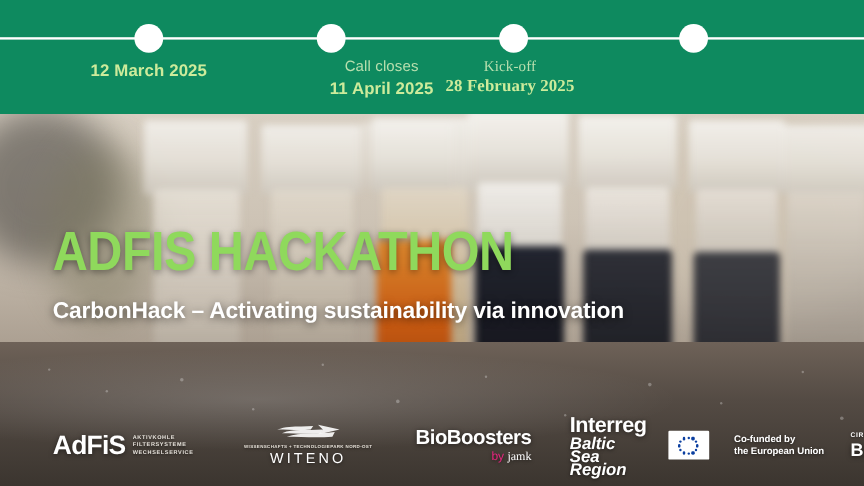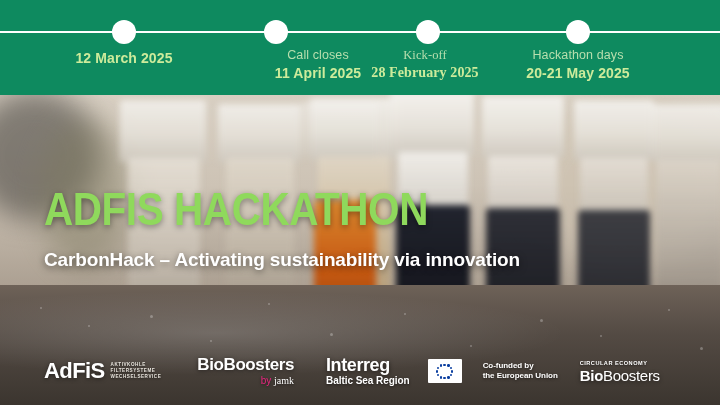--- a/index.html
+++ b/index.html
@@ -188,23 +188,24 @@
   .bb-by .jamk { color:#ffffff; font-family:"Liberation Serif", serif; }
 
   
   .interreg { flex-direction:column; align-items:flex-start; margin-left:32px; }
   .ir-word {
     font-size:18px; font-weight:700; color:#ffffff; letter-spacing:-0.4px;
     line-height:18px;
     text-shadow:0 1px 4px rgba(0,0,0,0.55);
   }
   .ir-sub {
-    font-size:10px; font-weight:700; color:#ffffff; letter-spacing:-0.05px;
+    font-size:14px; font-weight:700; color:#ffffff; letter-spacing:-0.05px;
     line-height:11px; margin-top:1px;
     text-shadow:0 1px 3px rgba(0,0,0,0.55);
+    font-style:italic;
   }
 
   
   .eu { margin-left:18px; gap:21px; }
   .eu-flag {
     width:34px; height:24px; background:#ffffff;
     position:relative; border-radius:1px;
   }
   .eu-star {
     position:absolute; width:2.4px; height:2.4px;
@@ -301,42 +302,48 @@
       <span class="tl-date">12 March 2025</span>
     </div>
     <div class="tl-item" style="left:272px;margin-left:46px;">
       <span class="tl-label">Call closes</span>
       <span class="tl-date">11 April 2025</span>
     </div>
     <div class="tl-item" style="left:425px;font-family:Liberation Serif, serif;">
       <span class="tl-label">Kick-off</span>
       <span class="tl-date">28 February 2025</span>
     </div>
-    <div class="tl-item" style="left:578px;">
-      <span class="tl-label">Hackathon days</span>
-      <span class="tl-date">20-21 May 2025</span>
-    </div>
   </div>
 
   <div class="hero">
     <div class="hero-title">ADFIS HACKATHON</div>
     <div class="hero-sub">CarbonHack – Activating sustainability via innovation</div>
   </div>
 
   <div class="logobar">
 
     <div class="logo adfis">
       <div class="adfis-word">AdFiS</div>
       <div class="adfis-tag">
         <span>Aktivkohle</span>
         <span>Filtersysteme</span>
         <span>Wechselservice</span>
       </div>
     </div>
 
+    <div class="logo witeno">
+      <svg class="witeno-mark" viewBox="0 0 56 15">
+        <path d="M2 5 C12 1, 22 3, 32 2 L30 5 C20 6, 12 5, 2 5 Z" fill="#ffffff" opacity="0.95"></path>
+        <path d="M6 8 C16 4, 26 6, 40 5 L38 8 C26 9, 16 8, 6 8 Z" fill="#ffffff" opacity="0.95"></path>
+        <path d="M10 11 C22 7, 34 9, 50 7 L48 11 C34 12, 22 11, 10 11 Z" fill="#ffffff" opacity="0.95"></path>
+        <path d="M36 1 L54 5 L36 9 L40 5 Z" fill="#ffffff" opacity="0.95"></path>
+      </svg>
+      <div class="witeno-tag">WISSENSCHAFTS + TECHNOLOGIEPARK NORD-OST</div>
+      <div class="witeno-word">WITENO</div>
+    </div>
 
     <div class="logo bioboost">
       <div class="bb-word">BioBoosters</div>
       <div class="bb-by">
         <span class="by">by</span>
         <span class="jamk">jamk</span>
       </div>
     </div>
 
     <div class="logo interreg">

